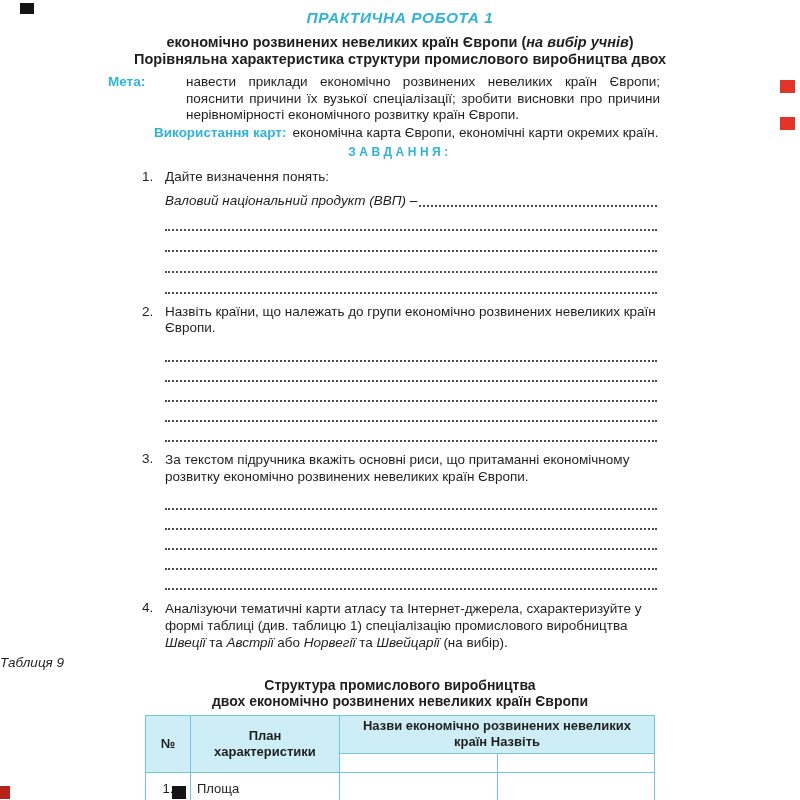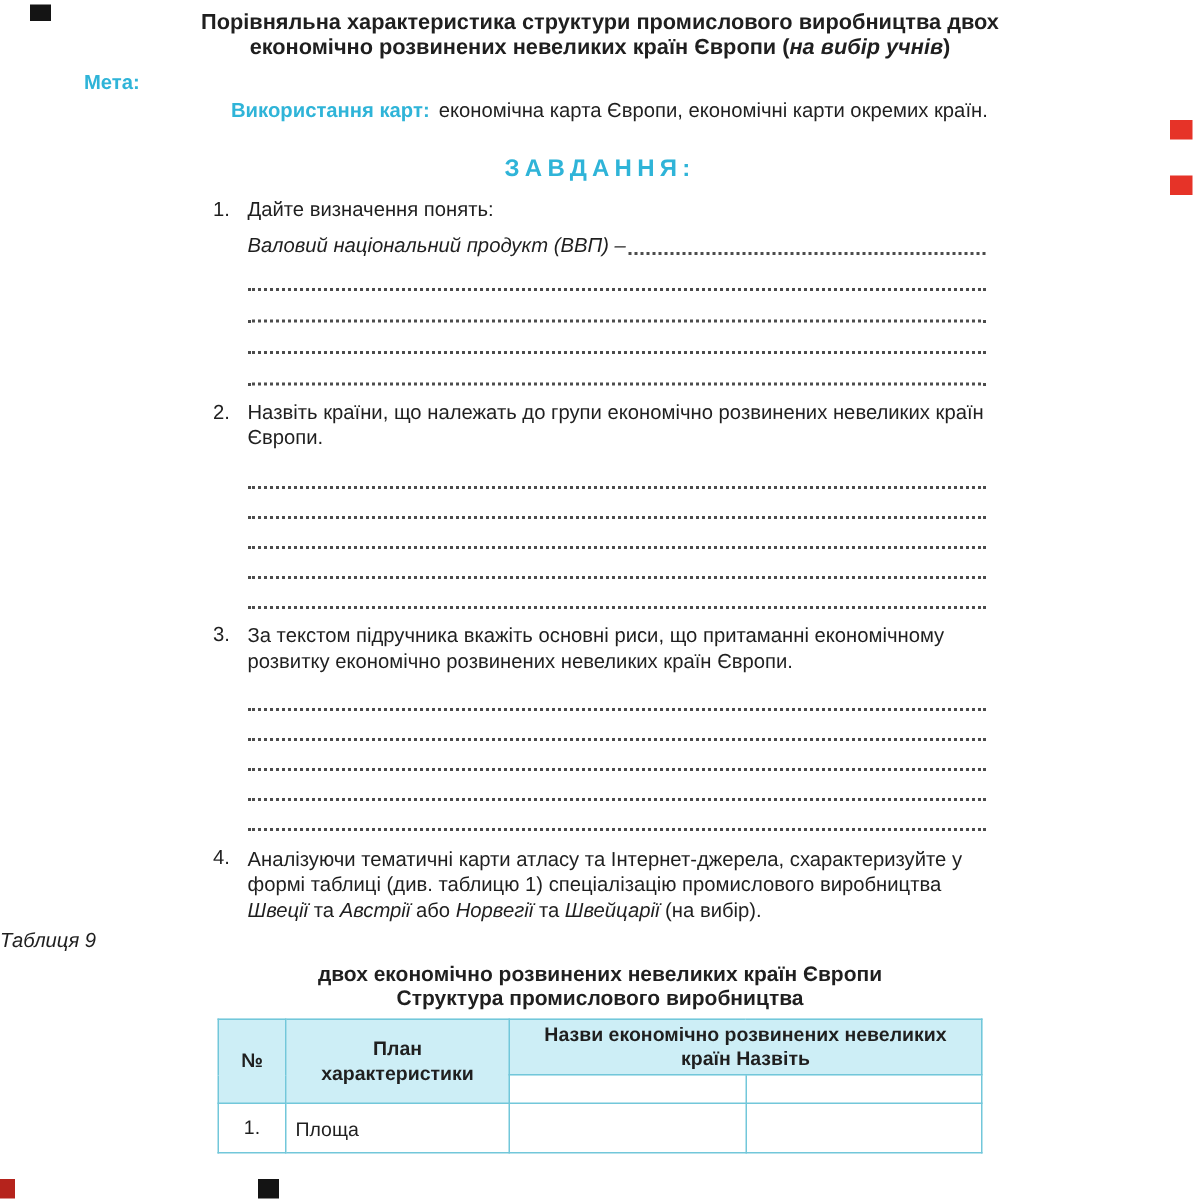--- a/index.html
+++ b/index.html
@@ -13,29 +13,29 @@
   .mark-red-r1{left:780px;top:80px;width:15px;height:13px;background:#e63328;}
   .mark-red-r2{left:780px;top:117px;width:15px;height:13px;background:#e63328;}
   .mark-red-bl{left:0px;top:786px;width:10px;height:13px;background:#b5231c;}
   .mark-black-b{left:172px;top:786px;width:14px;height:13px;background:#141414;}
 
   .doc-title{margin:8px 0 0 0;text-align:center;color:#2fb4d8;
     font-size:15.5px;font-weight:bold;font-style:italic;letter-spacing:.5px;}
   .subtitle{margin-top:7px;text-align:center;font-weight:bold;font-size:14.5px;line-height:16.5px;}
   .subtitle .it{font-style:italic;}
 
-  .meta-row{display:flex;margin:7px 140px 0 56px;}
+  .meta-row{display:flex;margin:7px 140px 0 108px;}
   .label-cyan{color:#2fb4d8;font-weight:bold;}
   .meta-label{width:78px;flex:0 0 78px;}
   .meta-text{flex:1;line-height:16.3px;text-align:justify;}
   .maps-row{margin:2px 140px 0 108px;line-height:16.3px;padding-left:46px;}
   .maps-label{margin-right:6px;}
 
-  .tasks-heading{margin-top:21px;text-align:center;color:#2fb4d8;font-weight:bold;
-    font-size:16px;letter-spacing:3.5px;}
+  .tasks-heading{margin-top:3px;text-align:center;color:#2fb4d8;font-weight:bold;
+    font-size:12px;letter-spacing:3.5px;}
 
   .task{display:flex;margin:0 143px 0 142px;}
   .task-num{width:23px;flex:0 0 23px;}
   .task-body{flex:1;min-width:0;}
   .t1{margin-top:9px;}
   .t2{margin-top:10px;}
   .t3{margin-top:9px;}
   .t4{margin-top:10px;}
   .t3 .task-body .task-text,.t4 .task-body .task-text{line-height:17px;}
 
@@ -71,28 +71,30 @@
 <body>
 
 <div class="page">
 
   <div class="mark mark-black-tl"></div>
   <div class="mark mark-red-r1"></div>
   <div class="mark mark-red-r2"></div>
   <div class="mark mark-red-bl"></div>
   <div class="mark mark-black-b"></div>
 
+  <div class="doc-title">ПРАКТИЧНА РОБОТА 1</div>
 
   <div class="subtitle">
+    <div><span>економічно розвинених невеликих країн Європи (</span><span class="it">на вибір учнів</span><span>)</span></div>
     <div>Порівняльна характеристика структури промислового виробництва двох</div>
-    <div><span>економічно розвинених невеликих країн Європи (</span><span class="it">на вибір учнів</span><span>)</span></div>
   </div>
 
   <div class="meta-row">
     <div class="meta-label label-cyan">Мета:</div>
+    <div class="meta-text">навести приклади економічно розвинених невеликих країн Європи; пояснити причини їх вузької спеціалізації; зробити висновки про причини нерівномірності економічного розвитку країн Європи.</div>
   </div>
 
   <div class="maps-row">
     <span class="label-cyan maps-label">Використання карт:</span><span>економічна карта Європи, економічні карти окремих країн.</span>
   </div>
 
   <div class="tasks-heading">ЗАВДАННЯ:</div>
 
   <div class="task t1">
     <div class="task-num">1.</div>
@@ -136,22 +138,22 @@
   <div class="task t4">
     <div class="task-num">4.</div>
     <div class="task-body">
       <div class="task-text"><span>Аналізуючи тематичні карти атласу та Інтернет-джерела, схарактеризуйте у формі таблиці (див. таблицю 1) спеціалізацію промислового виробництва </span><span class="it">Швеції</span><span> та </span><span class="it">Австрії</span><span> або </span><span class="it">Норвегії</span><span> та </span><span class="it">Швейцарії</span><span> (на вибір).</span></div>
     </div>
   </div>
 
   <div class="tbl-caption">Таблиця 9</div>
 
   <div class="tbl-title">
+    <div>Структура промислового виробництва</div>
     <div>двох економічно розвинених невеликих країн Європи</div>
-    <div>Структура промислового виробництва</div>
   </div>
 
   <table class="spec">
     <tbody>
         <tr class="hdr-main">
       <th class="h-num" rowspan="2">№</th>
       <th class="h-plan" rowspan="2">План характеристики</th>
       <th colspan="2">Назви економічно розвинених невеликих країн Назвіть</th>
     </tr>
     <tr class="hdr-sub">

